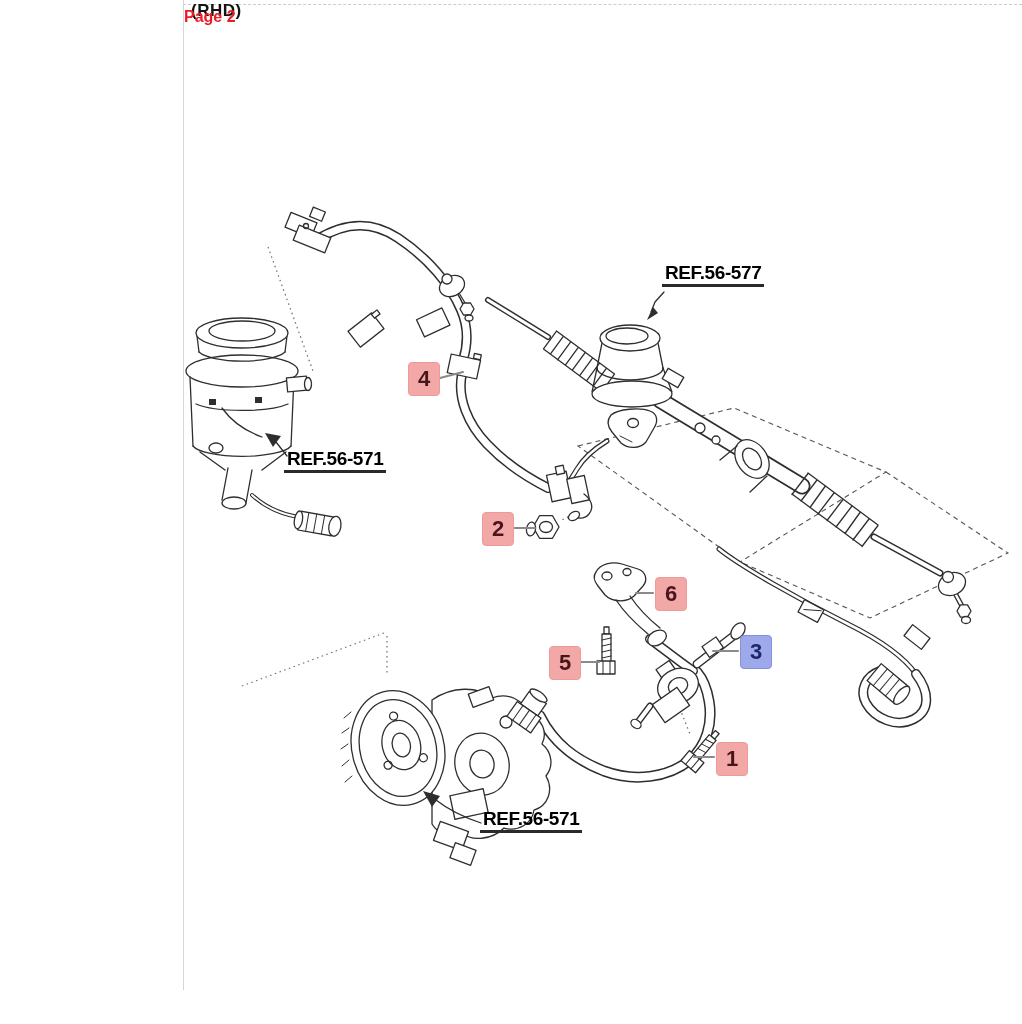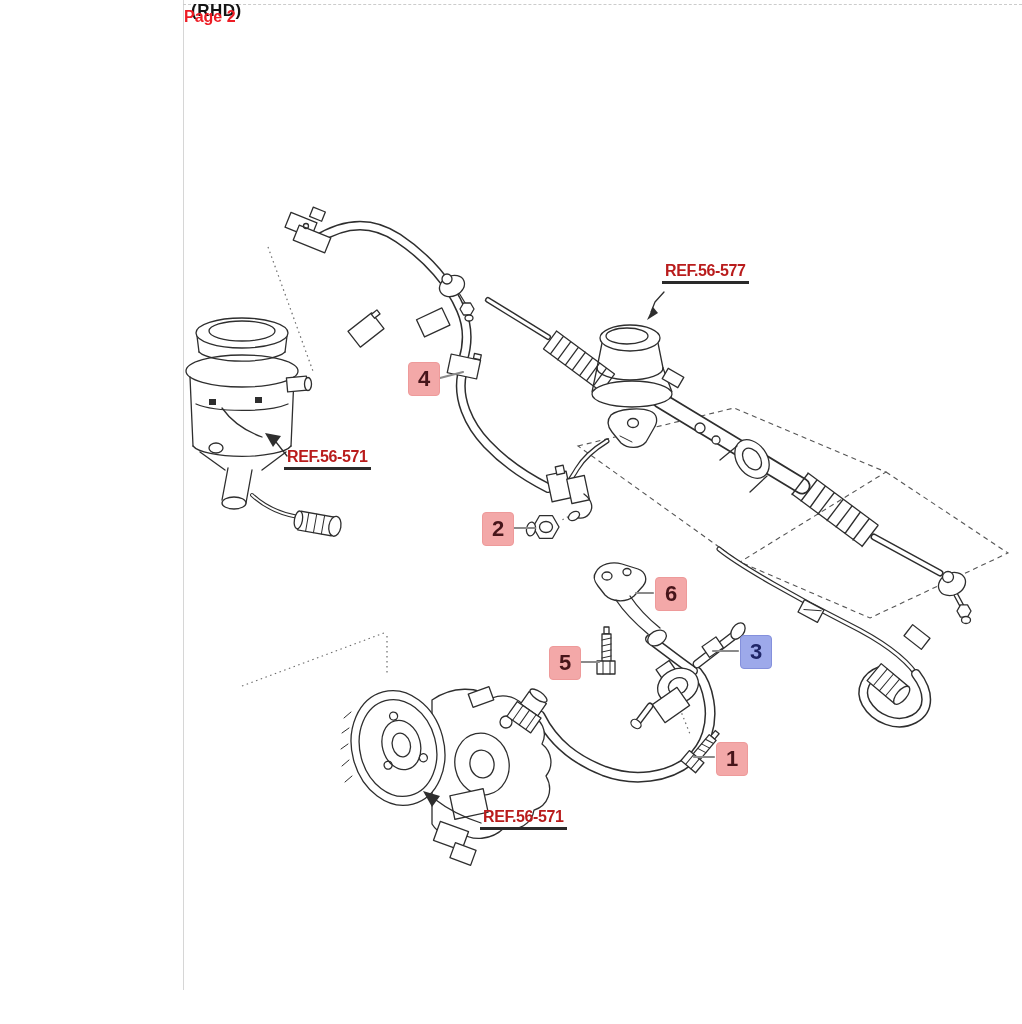--- a/index.html
+++ b/index.html
@@ -13,21 +13,21 @@
 
   
   .page-num{position:absolute;left:184px;top:8px;color:#ed1c24;font-weight:bold;
             font-size:16px;z-index:6;letter-spacing:0px;}
   .variant{position:absolute;left:191px;top:1px;color:#141414;font-weight:bold;
            font-size:17px;z-index:5;letter-spacing:0.5px;}
 
   svg.diagram{position:absolute;left:0;top:0;z-index:1;}
 
   
-  .ref{position:absolute;font-weight:bold;font-size:16px;color:#b91c1c;
+  .ref{position:absolute;font-weight:bold;font-size:19px;color:#000000;
        border-bottom:3px solid #2a2a2a;padding:0 3px 1px 3px;line-height:1.05;
        letter-spacing:-0.4px;z-index:4;cursor:pointer;background:transparent;}
   #ref577{left:662px;top:263px;}
   #ref571a{left:284px;top:449px;}
   #ref571b{left:480px;top:809px;}
 
   
   .callout{position:absolute;width:30px;height:32px;border-radius:4px;display:flex;
            align-items:center;justify-content:center;font-weight:bold;font-size:22px;
            z-index:4;cursor:pointer;}

